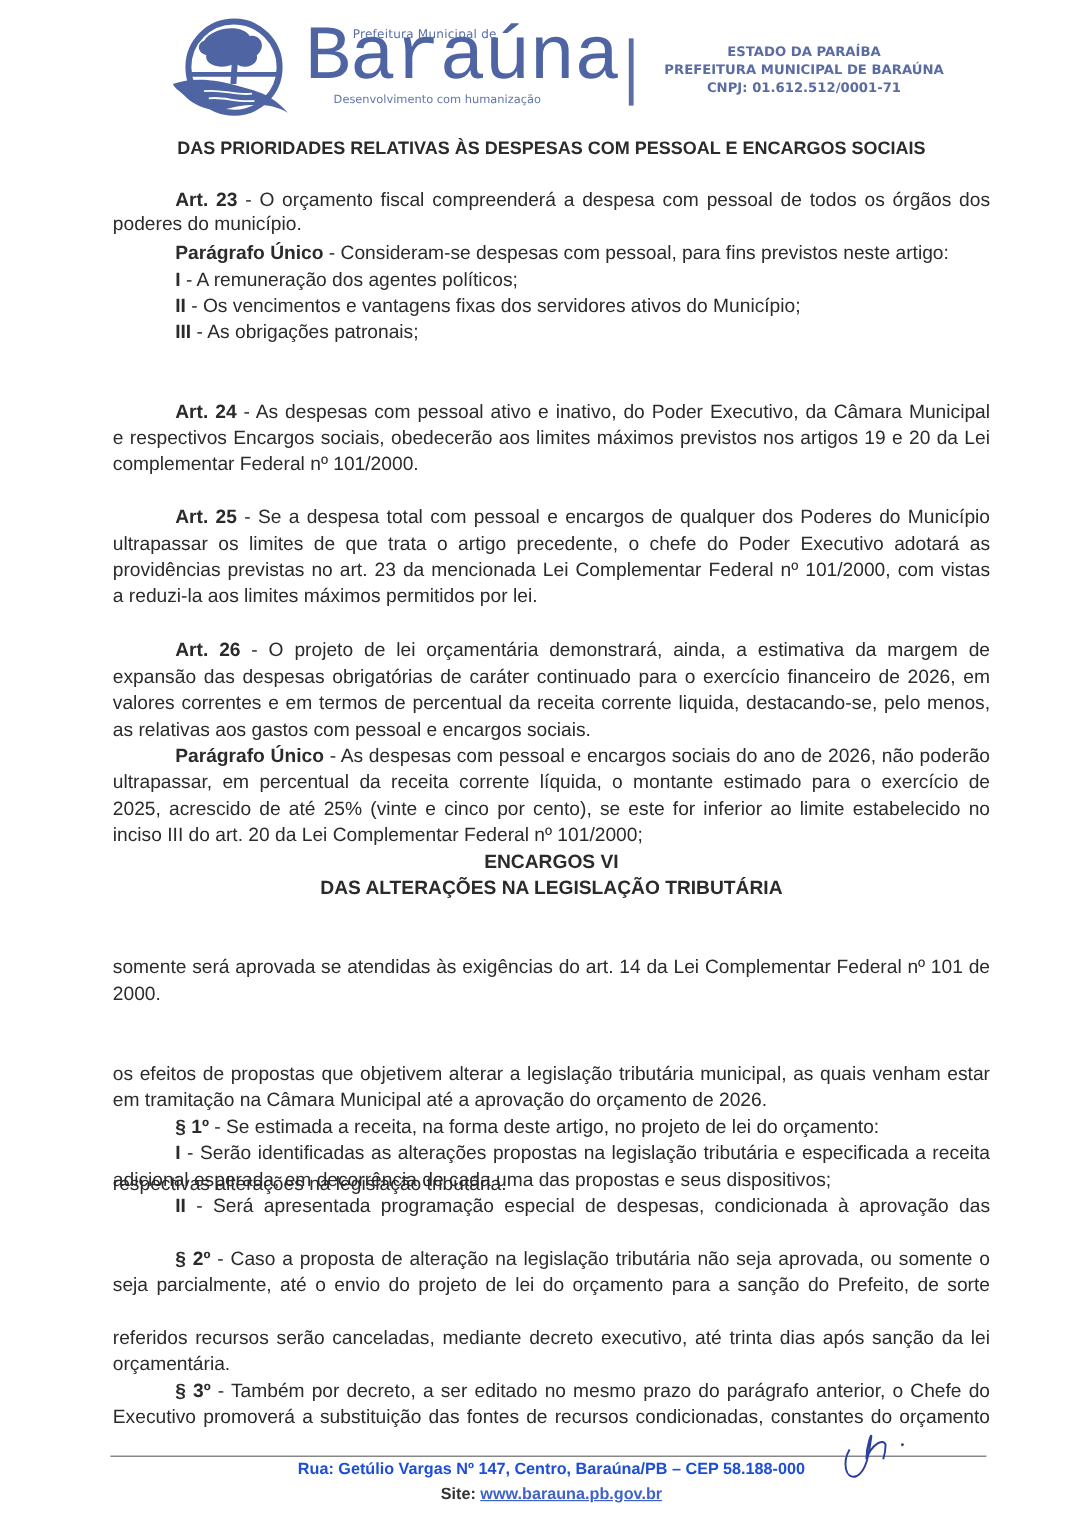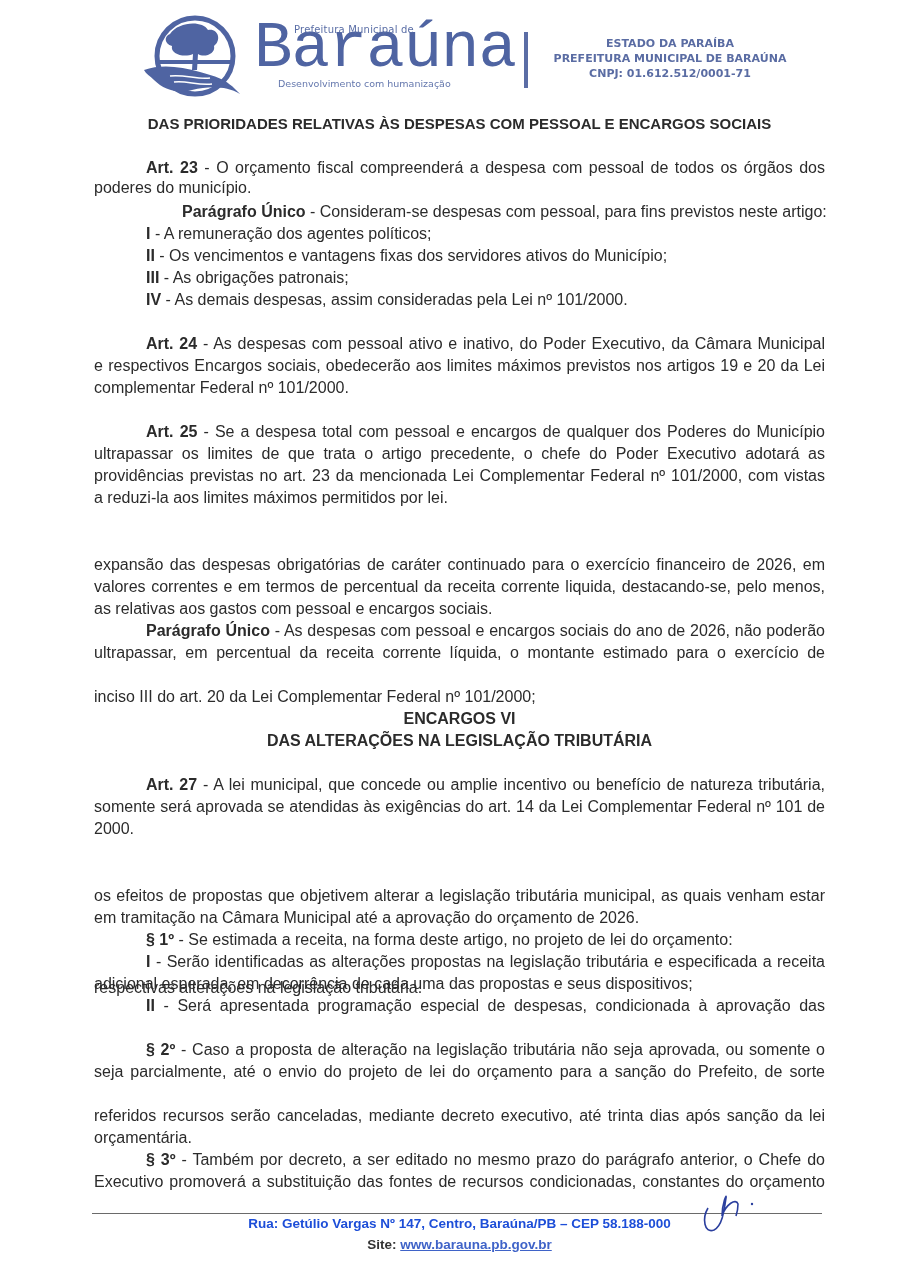--- a/index.html
+++ b/index.html
@@ -57,46 +57,46 @@
   <div class="header-right">
     <div>ESTADO DA PARAÍBA</div>
     <div>PREFEITURA MUNICIPAL DE BARAÚNA</div>
     <div>CNPJ: 01.612.512/0001-71</div>
   </div>
 
   <div class="ln ctr sec-title" style="top:114px;">DAS PRIORIDADES RELATIVAS ÀS DESPESAS COM PESSOAL E ENCARGOS SOCIAIS</div>
 
   <div class="ln ind just" style="top:158px;"><span class="b">Art. 23</span><span> - O orçamento fiscal compreenderá a despesa com pessoal de todos os órgãos dos</span></div>
   <div class="ln" style="top:178px;">poderes do município.</div>
-  <div class="ln ind" style="top:202px;margin-left:36px;"><span class="b">Parágrafo Único</span><span> - Consideram-se despesas com pessoal, para fins previstos neste artigo:</span></div>
+  <div class="ln ind" style="top:202px;"><span class="b">Parágrafo Único</span><span> - Consideram-se despesas com pessoal, para fins previstos neste artigo:</span></div>
   <div class="ln ind" style="top:224px;"><span class="b">I</span><span> - A remuneração dos agentes políticos;</span></div>
   <div class="ln ind" style="top:246px;"><span class="b">II</span><span> - Os vencimentos e vantagens fixas dos servidores ativos do Município;</span></div>
   <div class="ln ind" style="top:268px;"><span class="b">III</span><span> - As obrigações patronais;</span></div>
-  <div class="ln ind" style="top:290px;"><span class="b">IV</span><span> - As demais despesas, assim consideradas pela Lei nº 101/2000.</span></div>
 
   <div class="ln ind just" style="top:334px;"><span class="b">Art. 24</span><span> - As despesas com pessoal ativo e inativo, do Poder Executivo, da Câmara Municipal</span></div>
   <div class="ln just" style="top:356px;">e respectivos Encargos sociais, obedecerão aos limites máximos previstos nos artigos 19 e 20 da Lei</div>
   <div class="ln" style="top:378px;">complementar Federal nº 101/2000.</div>
 
   <div class="ln ind just" style="top:422px;"><span class="b">Art. 25</span><span> - Se a despesa total com pessoal e encargos de qualquer dos Poderes do Município</span></div>
   <div class="ln just" style="top:444px;">ultrapassar os limites de que trata o artigo precedente, o chefe do Poder Executivo adotará as</div>
   <div class="ln just" style="top:466px;">providências previstas no art. 23 da mencionada Lei Complementar Federal nº 101/2000, com vistas</div>
   <div class="ln" style="top:488px;">a reduzi-la aos limites máximos permitidos por lei.</div>
 
+  <div class="ln ind just" style="top:533px;"><span class="b">Art. 26</span><span> - O projeto de lei orçamentária demonstrará, ainda, a estimativa da margem de</span></div>
   <div class="ln just" style="top:555px;">expansão das despesas obrigatórias de caráter continuado para o exercício financeiro de 2026, em</div>
   <div class="ln just" style="top:577px;">valores correntes e em termos de percentual da receita corrente liquida, destacando-se, pelo menos,</div>
   <div class="ln" style="top:599px;">as relativas aos gastos com pessoal e encargos sociais.</div>
   <div class="ln ind just" style="top:621px;"><span class="b">Parágrafo Único</span><span> - As despesas com pessoal e encargos sociais do ano de 2026, não poderão</span></div>
   <div class="ln just" style="top:643px;">ultrapassar, em percentual da receita corrente líquida, o montante estimado para o exercício de</div>
+  <div class="ln just" style="top:665px;">2025, acrescido de até 25% (vinte e cinco por cento), se este for inferior ao limite estabelecido no</div>
   <div class="ln" style="top:687px;">inciso III do art. 20 da Lei Complementar Federal nº 101/2000;</div>
 
   <div class="ln ctr b" style="top:709px;">ENCARGOS VI</div>
   <div class="ln ctr b" style="top:731px;">DAS ALTERAÇÕES NA LEGISLAÇÃO TRIBUTÁRIA</div>
 
-  <div class="ln ind just" style="top:775px;"><span class="b">Art. 27</span><span> - A lei municipal, que concede ou amplie incentivo ou benefício de natureza tributária,</span></div>
   <div class="ln just" style="top:797px;">somente será aprovada se atendidas às exigências do art. 14 da Lei Complementar Federal nº 101 de</div>
   <div class="ln" style="top:819px;">2000.</div>
 
   <div class="ln just" style="top:886px;">os efeitos de propostas que objetivem alterar a legislação tributária municipal, as quais venham estar</div>
   <div class="ln" style="top:908px;">em tramitação na Câmara Municipal até a aprovação do orçamento de 2026.</div>
   <div class="ln ind" style="top:930px;"><span class="b">§ 1º</span><span> - Se estimada a receita, na forma deste artigo, no projeto de lei do orçamento:</span></div>
   <div class="ln ind just" style="top:952px;"><span class="b">I</span><span> - Serão identificadas as alterações propostas na legislação tributária e especificada a receita</span></div>
   <div class="ln" style="top:974px;">adicional esperada, em decorrência de cada uma das propostas e seus dispositivos;</div>
   <div class="ln ind just" style="top:996px;"><span class="b">II</span><span> - Será apresentada programação especial de despesas, condicionada à aprovação das</span></div>
   <div class="ln" style="top:978px;">respectivas alterações na legislação tributária.</div>

